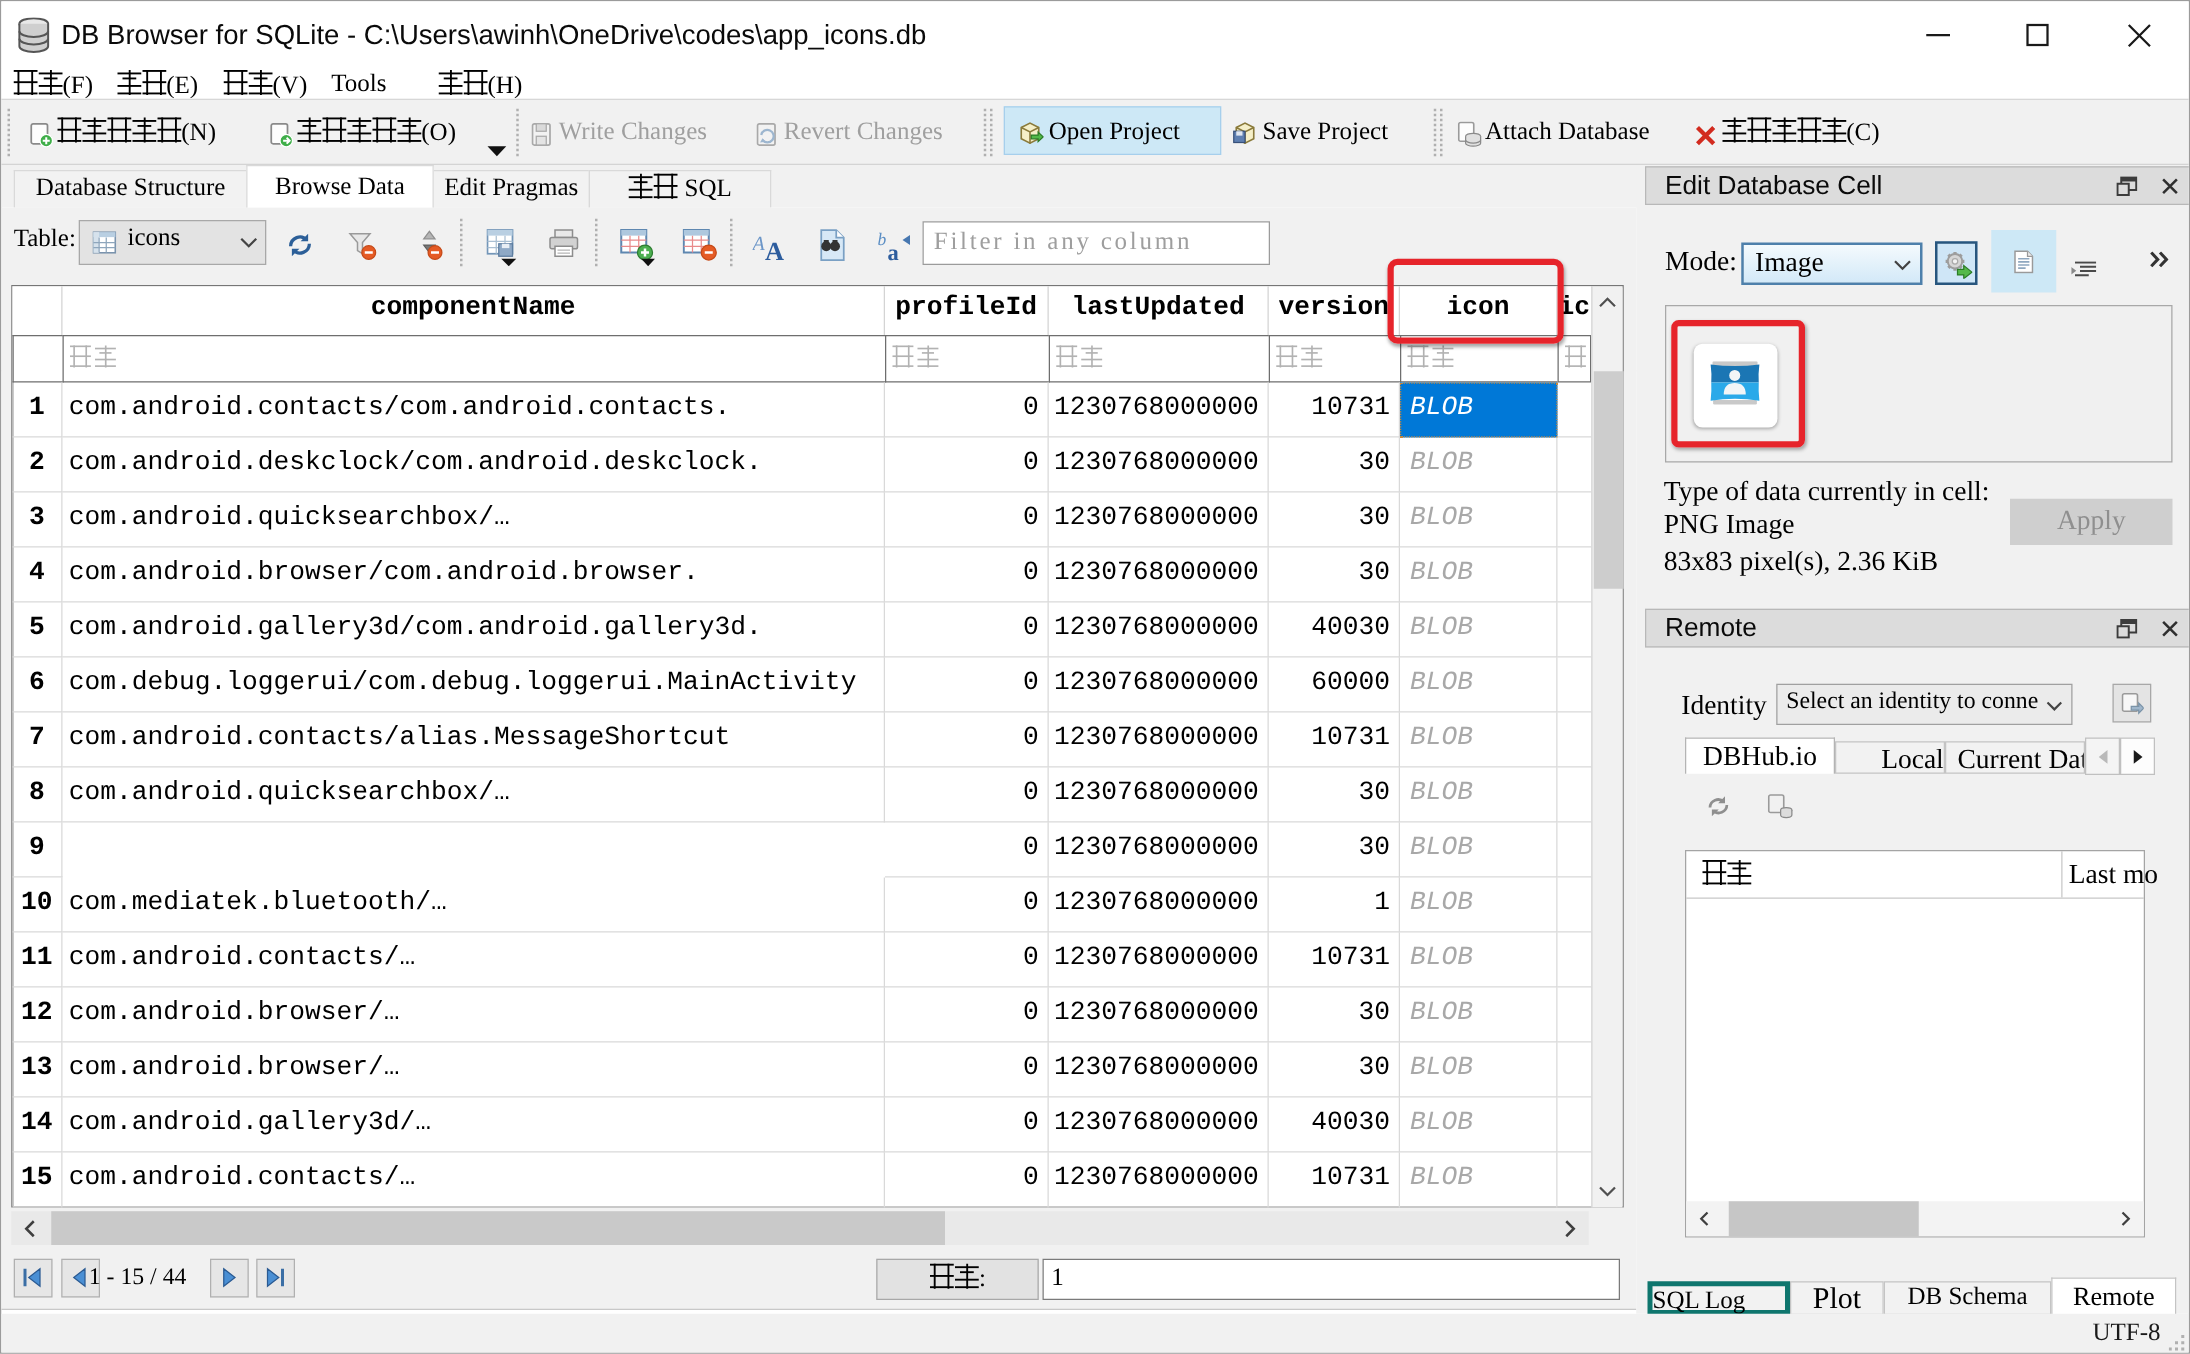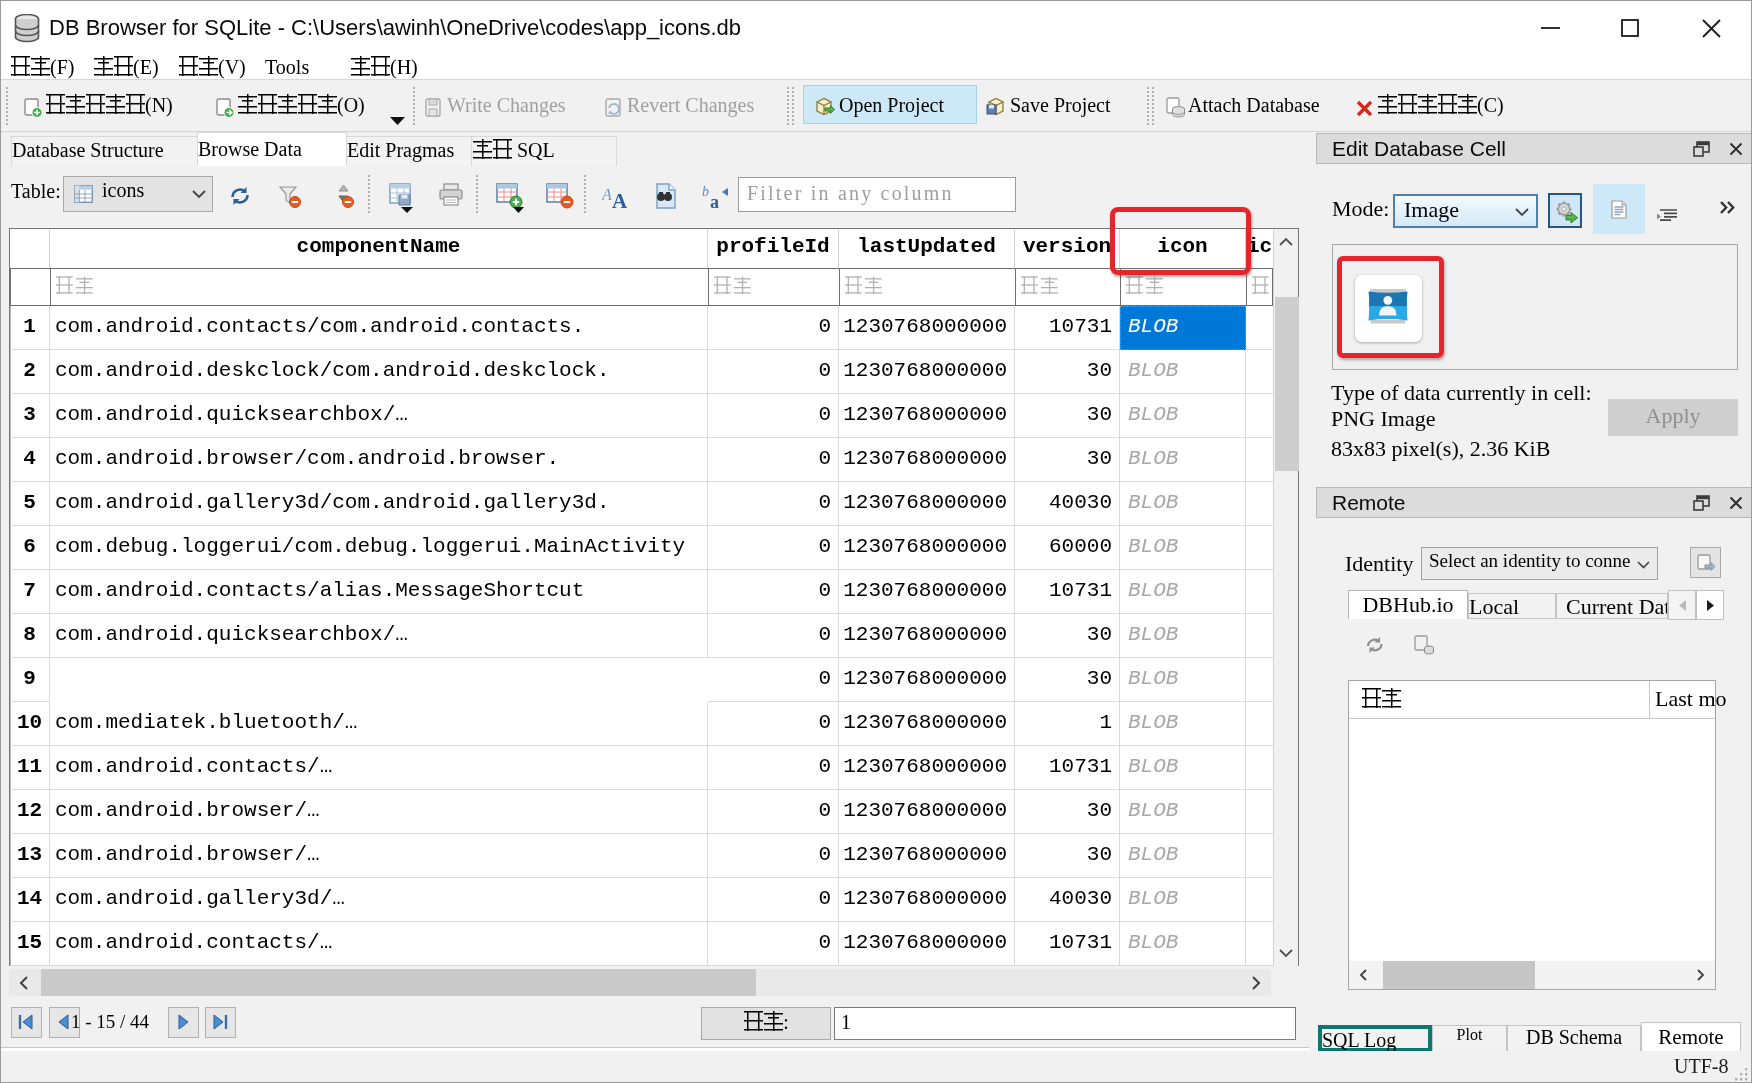--- a/index.html
+++ b/index.html
@@ -25,21 +25,21 @@
 
 #menu{left:0;top:54px;width:1750px;height:24px;background:#fff;font-size:20px}
 #menu span.it{position:absolute;top:1px}
 
 #toolbar{left:0;top:78px;width:1750px;height:53px;background:#f1f1f1;border-top:1px solid #d7d7d7;border-bottom:1px solid #d4d4d4}
 .tbtxt{position:absolute;top:14px;white-space:nowrap}
 .gray{color:#9f9f9f}
 .vsep{position:absolute;top:7px;height:38px;width:0;border-left:2px dotted #b0b0b0}
 
 #tabbar{left:0;top:131px;width:1750px;height:34px;background:#f1f1f1}
-.tab{position:absolute;top:4px;height:30px;background:#f2f2f2;border:1px solid #d9d9d9;border-bottom:none;padding-top:2px}
+.tab{position:absolute;top:4px;height:30px;background:#f2f2f2;border:1px solid #d9d9d9;border-bottom:none;text-align:center;padding-top:2px}
 .tab.active{top:0;height:34px;background:#fff;z-index:3;padding-top:5px}
 #tabline{position:absolute;left:0;top:164px;width:1308px;height:0;border-top:1px solid #d9d9d9}
 
 #pane{left:0;top:165px;width:1308px;height:882px;background:#f1f1f1;border-bottom:1px solid #c8c8c8}
 
 #grid{position:absolute;left:8px;top:62px;width:1290px;height:738px;background:#fff;border:1px solid #767676;box-shadow:inset 1px 1px 0 #b9b9b9}
 .hrow{position:absolute;left:0;top:0;height:39px;width:1263px;background:#fff}
 .hcell{position:absolute;top:0;height:39px;border-right:1px solid #d4d4d4;font-family:"Liberation Mono",monospace;font-weight:bold;font-size:21px;text-align:center;padding-top:6px}
 .frow{position:absolute;left:0;top:39px;height:38px;width:1263px;background:#fff}
 .fcell{position:absolute;top:0;height:38px;border:1px solid #6e6e6e;border-right:none;color:#b2b2b2;padding:5px 2px 0 4px}
@@ -505,21 +505,21 @@
         <path d="M1 1l5.5 5.5L12 1" fill="none" stroke="#444" stroke-width="1.7"></path>
       </svg>
   </div>
   <div class="abs" style="left:381px;top:415px;width:31px;height:31px;background:#e4e4e4;border:1px solid #a8a8a8">
     <svg class="abs" style="left:6px;top:6px" width="18" height="18" viewBox="0 0 18 18">
         <rect x="1" y="1" width="12" height="14" rx="1.5" fill="#f7f7f7" stroke="#9a9a9a" stroke-width="1.3"></rect>
         <path d="M8 11h6v-2.5l4 4-4 4V14H8z" fill="#9fb6cb" stroke="#7a93a8"></path>
       </svg>
   </div>
   <div class="abs" style="left:39px;top:458px;width:120px;height:29px;background:#fff;border:1px solid #b4b4b4;border-bottom:none;text-align:center;padding-top:1px;z-index:2">DBHub.io</div>
-  <div class="abs" style="left:159px;top:461px;width:88px;height:26px;background:#f2f2f2;border:1px solid #c4c4c4;text-align:left">Local</div>
+  <div class="abs" style="left:159px;top:461px;width:88px;height:26px;background:#f2f2f2;border:1px solid #c4c4c4;text-align:right">Local</div>
   <div class="abs" style="left:247px;top:461px;width:112px;height:26px;background:#f2f2f2;border:1px solid #c4c4c4;padding-left:9px;white-space:nowrap;overflow:hidden">Current Dat</div>
   <div class="abs" style="left:359px;top:458px;width:28px;height:30px;background:#f4f4f4;border:1px solid #c0c0c0"><svg style="margin:8px 0 0 8px" width="10" height="13" viewBox="0 0 10 13">
         <path d="M9 1L2 6.5 9 12z" fill="#b9b9b9"></path>
       </svg></div>
   <div class="abs" style="left:387px;top:458px;width:28px;height:30px;background:#fdfdfd;border:1px solid #c0c0c0"><svg style="margin:8px 0 0 9px" width="10" height="13" viewBox="0 0 10 13">
         <path d="M1 1l7 5.5L1 12z" fill="#1a1a1a"></path>
       </svg></div>
   <svg class="abs" style="left:56px;top:503px" width="20" height="20" viewBox="0 0 20 20">
     <path d="M3 11a6.5 6.5 0 0 1 11-4.5" fill="none" stroke="#8f8f8f" stroke-width="2.2"></path>
       <path d="M15 2v5.5h-5.5z" fill="#8f8f8f"></path>
@@ -540,21 +540,21 @@
       <svg class="abs" style="left:10px;top:8px" width="8" height="12" viewBox="0 0 8 12">
           <path d="M7 1L2 6l5 5" fill="none" stroke="#3f3f3f" stroke-width="1.8"></path>
         </svg>
       <div class="sbthumb" style="left:34px;top:0;width:152px;height:28px;background:#c6c6c6"></div>
       <svg class="abs" style="left:348px;top:8px" width="8" height="12" viewBox="0 0 8 12">
           <path d="M1 1l5 5-5 5" fill="none" stroke="#3f3f3f" stroke-width="1.8"></path>
         </svg>
     </div>
   </div>
   <div class="abs" style="left:9px;top:893px;width:114px;height:27px;background:#f2f2f2;border:4px solid #0f766e;text-align:left;font-size:20px">SQL Log</div>
-  <div class="abs" style="left:123px;top:893px;width:75px;height:27px;background:#f2f2f2;border:1px solid #c4c4c4;text-align:center;font-size:16px">Plot</div>
+  <div class="abs" style="left:123px;top:893px;width:75px;height:27px;background:#f2f2f2;border:1px solid #c4c4c4;text-align:center;font-size:24px">Plot</div>
   <div class="abs" style="left:198px;top:893px;width:134px;height:27px;background:#f2f2f2;border:1px solid #c4c4c4;text-align:center;font-size:20px">DB Schema</div>
   <div class="abs" style="left:332px;top:890px;width:100px;height:31px;background:#fff;border:1px solid #c4c4c4;border-bottom:none;text-align:center;padding-top:2px;font-size:21px">Remote</div>
 </div>
 <div class="abs" id="status">
   <div class="abs" style="left:1673px;top:4px;color:#1a1a1a">UTF-8</div>
   <svg class="abs" style="left:1734px;top:17px" width="13" height="13" viewBox="0 0 13 13">
     <g fill="#b0b0b0">
         <rect x="10" y="0" width="2.4" height="2.4"></rect>
         <rect x="10" y="5" width="2.4" height="2.4"></rect>
         <rect x="5" y="5" width="2.4" height="2.4"></rect>

